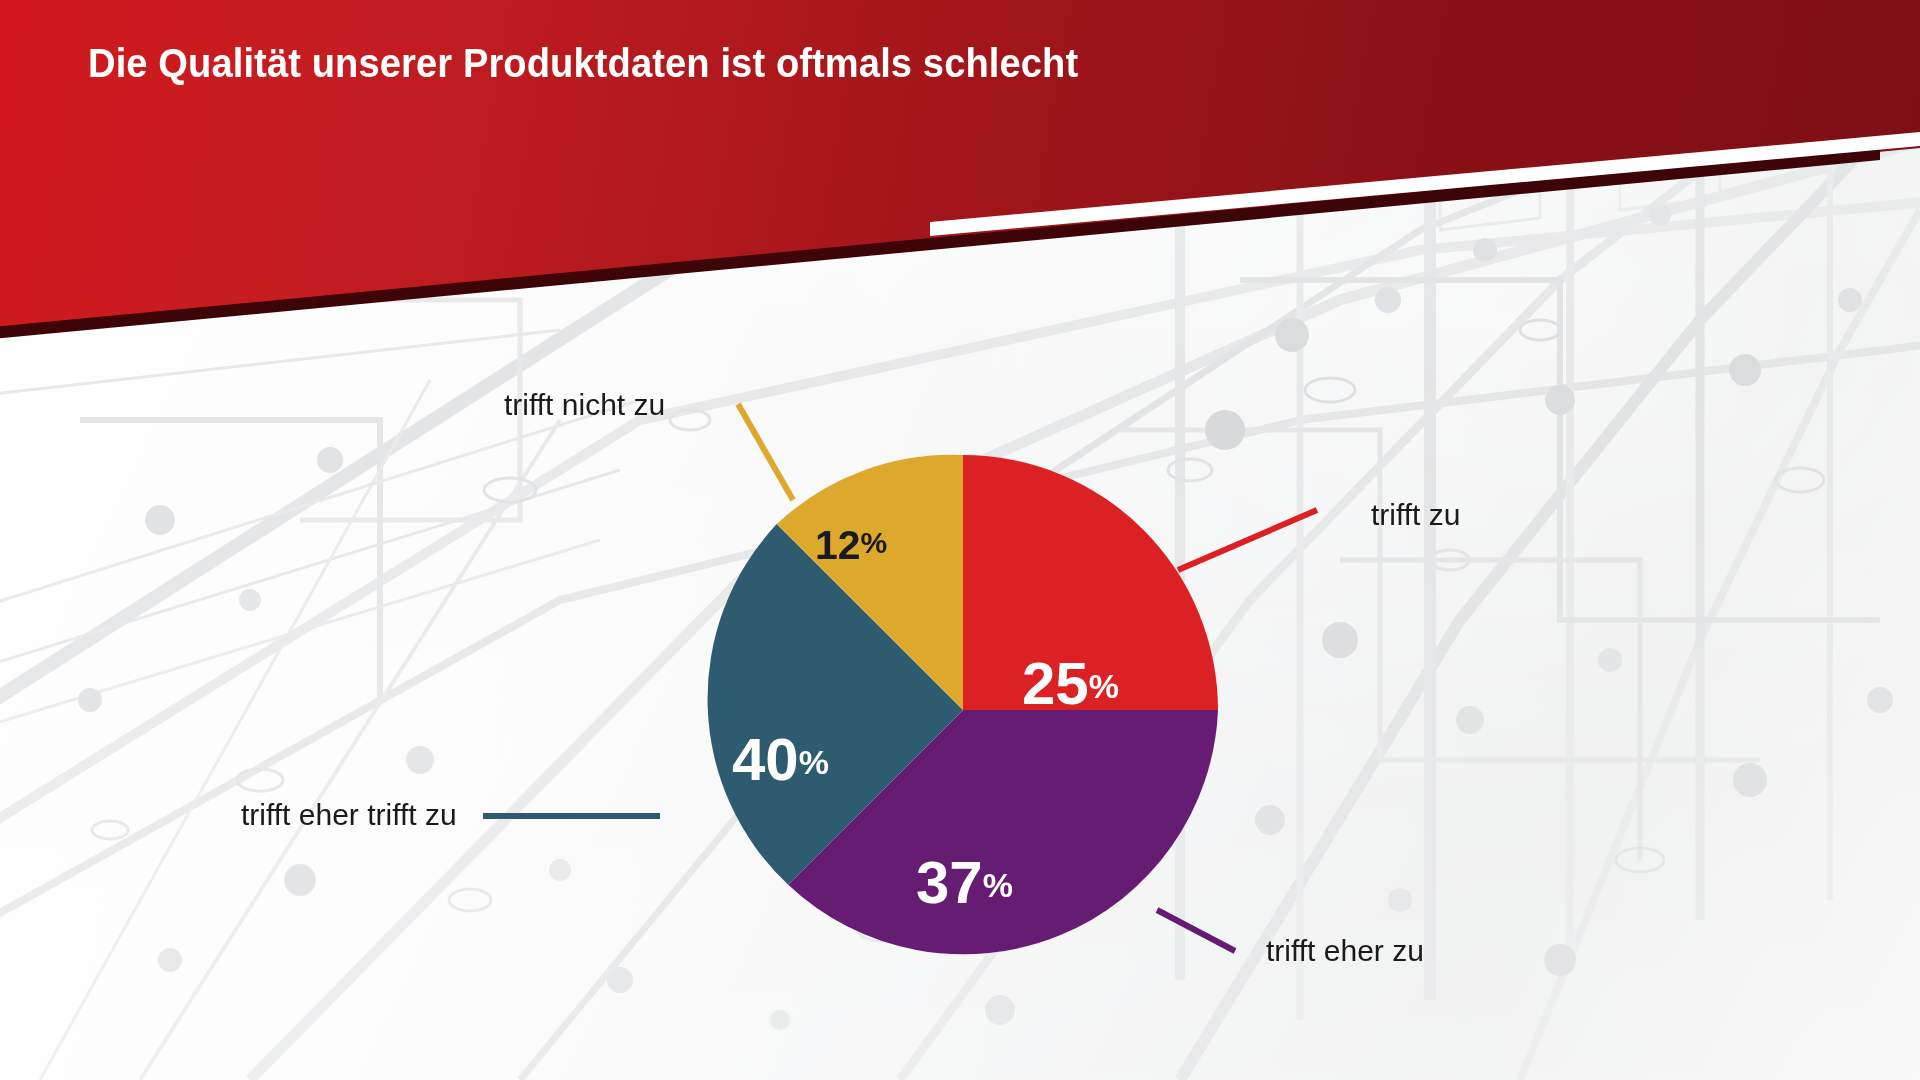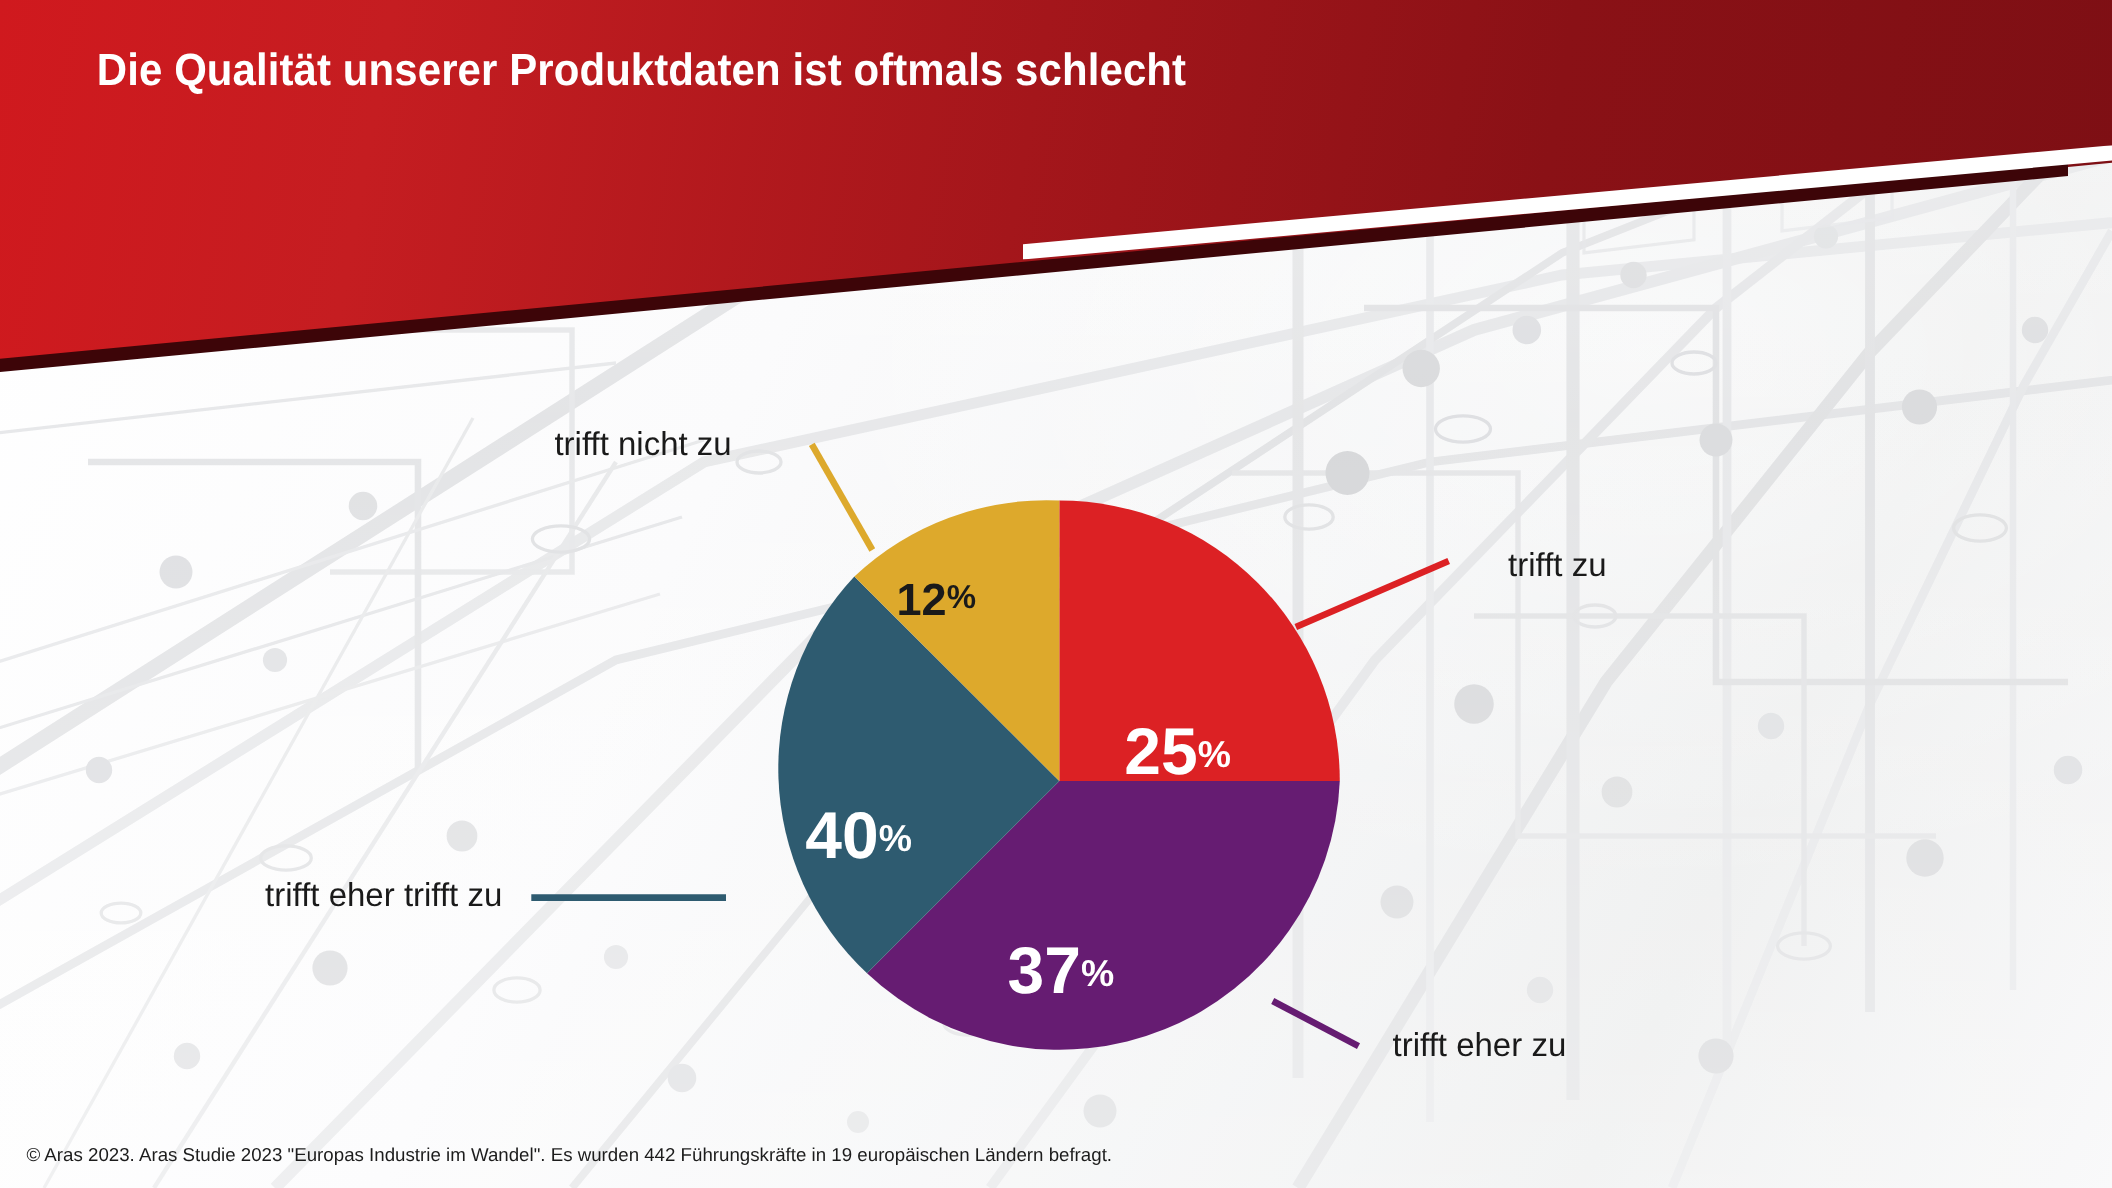--- a/index.html
+++ b/index.html
@@ -273,16 +273,15 @@
     <line x1="1178" y1="570" x2="1317" y2="510" stroke="#dc2124" stroke-width="6"></line>
     <line x1="483" y1="816" x2="660" y2="816" stroke="#2e5b70" stroke-width="6"></line>
     <line x1="1157" y1="910" x2="1235" y2="951" stroke="#661c72" stroke-width="6"></line>
   </svg>
 
   <div class="callout" style="left:504px; top:390px;">trifft nicht zu</div>
   <div class="callout" style="left:1334px; top:500px;margin-left:37px;">trifft zu</div>
   <div class="callout" style="left:241px; top:800px;">trifft eher trifft zu</div>
   <div class="callout" style="left:1266px; top:936px;">trifft eher zu</div>
 
-  <div id="footer-note">© Aras 2023. Aras Studie 2023 "Europas Industrie im Wandel". Es wurden 442 Führungskräfte in 19 europäischen Ländern befragt.</div>
 
 
 </div>
 
 </body></html>

